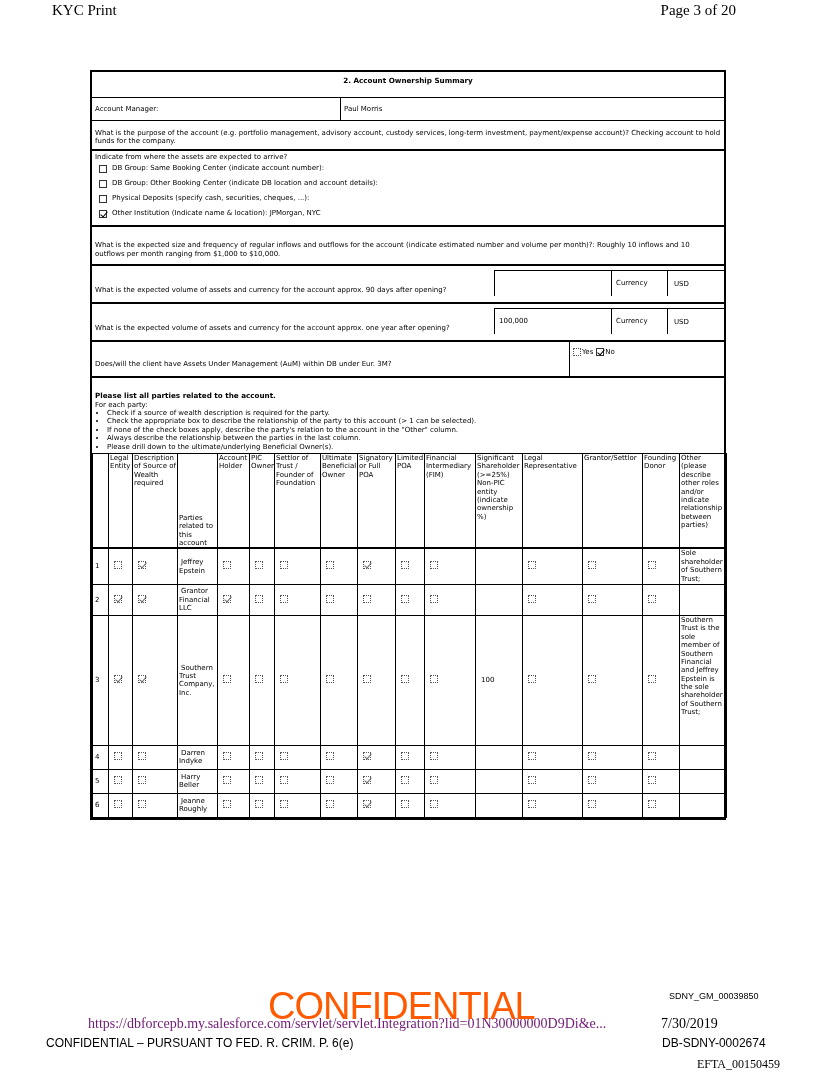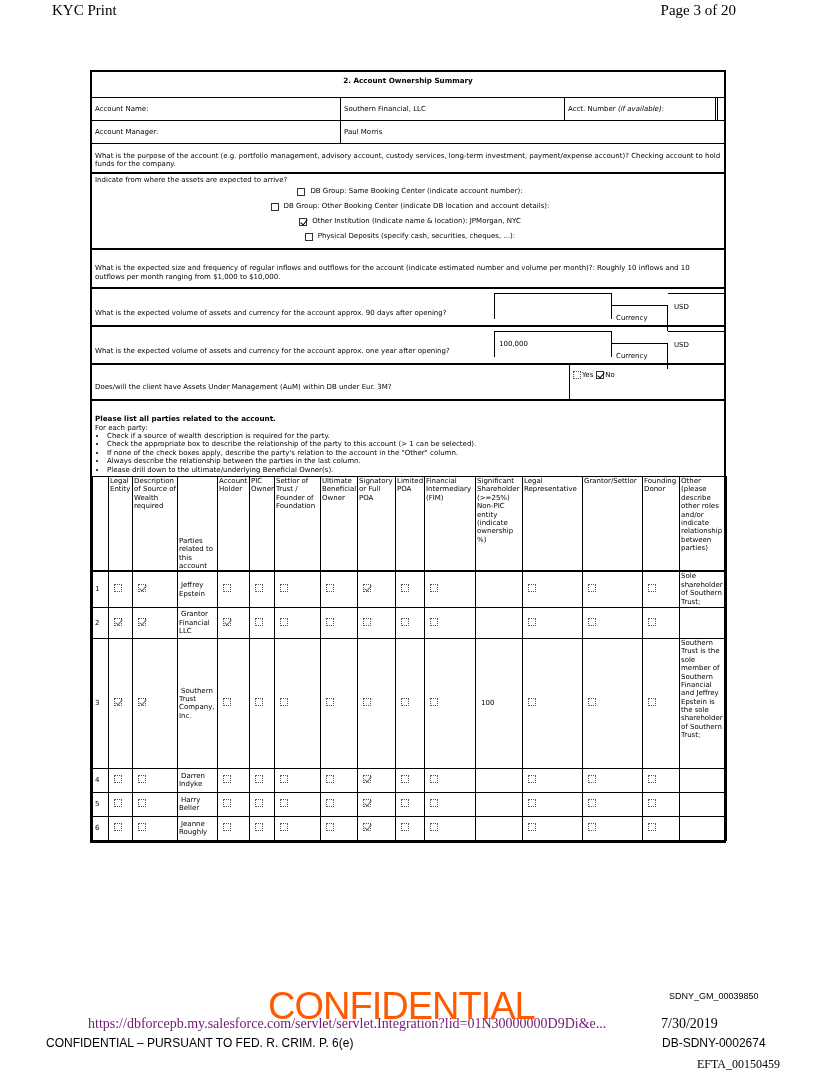--- a/index.html
+++ b/index.html
@@ -13,30 +13,30 @@
   .row:last-child { border-bottom:none; }
   .title-row { height:26px; text-align:center; font-weight:bold; padding-top:5px; font-size:7.2px; }
   .kv { display:flex; height:23px; }
   .kv > div { display:flex; align-items:center; padding-left:3px; box-sizing:border-box; }
   .kv .c1 { width:249px; border-right:1px solid #000; }
   .kv .c2 { width:224px; border-right:1px solid #000; }
   .kv .c3 { flex:1; border-right:3px double #000; }
   .kv .c2b { flex:1; }
   .purpose { padding:8px 3px 3px 3px; border-bottom-width:2px; }
   .assets { padding:2px 3px 4px 3px; border-bottom:2px solid #000; }
-  .chkline { display:flex; align-items:center; height:15px; padding-left:4px;justify-content:center; }
+  .chkline { display:flex; align-items:center; height:15px; padding-left:4px; }
   .cb { display:inline-block; width:8px; height:8px; border:1px solid #333; margin-right:5px; position:relative; box-sizing:border-box; background:#fff; }
   .cb.checked::after { content:""; position:absolute; left:2px; top:-1px; width:3px; height:6px; border:solid #000; border-width:0 1.5px 1.5px 0; transform:rotate(40deg); }
   .cb.light { border:1px dotted #555; }
   .cb.light.checked::after { border-color:#666; border-width:0 1px 1px 0; }
   .flows { padding:14px 3px 6px 3px; border-bottom:2px solid #000000; }
   .vol { display:flex; height:38px; border-bottom:2px solid #000; }
   .vol .q { width:402px; display:flex; align-items:flex-end; padding:0 0 8px 3px; box-sizing:border-box; }
   .vol .amt { width:118px; border-left:1px solid #000; border-right:1px solid #000; display:flex; align-items:center; padding-left:4px; box-sizing:border-box; margin-top:4px; height:26px; border-top:1px solid #000; }
-  .vol .cur { width:56px; border-right:1px solid #000; display:flex; align-items:center; padding-left:4px; box-sizing:border-box; margin-top:16px; height:26px; border-top:1px solid #000; }
+  .vol .cur { width:56px; border-right:1px solid #000; display:flex; align-items:center; padding-left:4px; box-sizing:border-box; margin-top:4px; height:26px; border-top:1px solid #000; }
   .vol .usd { flex:1; display:flex; align-items:center; padding-left:6px; margin-top:4px; height:26px; border-top:1px solid #000; }
   .aum { display:flex; height:36px; border-bottom:2px solid #000; }
   .aum .q { width:478px; border-right:1px solid #000; display:flex; align-items:flex-end; padding:0 0 8px 3px; box-sizing:border-box; }
   .aum .a { flex:1; display:flex; align-items:flex-start; padding:6px 0 0 3px; }
   .aum .a .cb { margin-right:1px; }
   .aum .a span.lbl { margin-right:3px; }
   .parties-intro { padding:14px 3px 2px 3px; border-bottom:none; }
   .parties-intro b { font-size:7.2px; }
   .parties-intro ul { margin:0; padding-left:12px; }
   .parties-intro li { list-style:disc; }
@@ -59,53 +59,45 @@
 </style>
 </head>
 <body>
 
 <div class="hdr hdr-left">KYC Print</div>
 <div class="hdr hdr-right">Page 3 of 20</div>
 
 <div class="form">
   <div class="row title-row">2. Account Ownership Summary</div>
 
-  <div class="row kv">
-    <div class="c1">Account Name:</div>
-    <div class="c2">Southern Financial, LLC</div>
-    <div class="c3">
-      <span>Acct. Number </span>&nbsp;<i>(if available)</i><span>:</span>
-    </div>
-    <div style="width:6px;"></div>
-  </div>
 
   <div class="row kv">
     <div class="c1">Account Manager:</div>
     <div class="c2b">Paul Morris</div>
   </div>
 
   <div class="row purpose">What is the purpose of the account (e.g. portfolio management, advisory account, custody services, long-term investment, payment/expense account)?  Checking account to hold funds for the company.</div>
 
   <div class="row assets">
     <div>Indicate from where the assets are expected to arrive?</div>
     <div class="chkline">
       <span class="cb" id="as0"></span>
       <span>DB Group: Same Booking Center (indicate account number):</span>
     </div>
     <div class="chkline">
       <span class="cb" id="as1"></span>
       <span>DB Group: Other Booking Center (indicate DB location and account details):</span>
     </div>
     <div class="chkline">
+      <span class="cb" id="as3"></span>
+      <span>Physical Deposits (specify cash, securities, cheques, ...):</span>
+    </div>
+    <div class="chkline">
       <span class="cb checked" id="as2"></span>
       <span>Other Institution (Indicate name &amp; location):  JPMorgan, NYC</span>
-    </div>
-    <div class="chkline">
-      <span class="cb" id="as3"></span>
-      <span>Physical Deposits (specify cash, securities, cheques, ...):</span>
     </div>
   </div>
 
   <div class="row flows">What is the expected size and frequency of regular inflows and outflows for the account (indicate estimated number and volume per month)?:  Roughly 10 inflows and 10 outflows per month ranging from $1,000 to $10,000.</div>
 
   <div class="row vol">
     <div class="q">What is the expected volume of assets and currency for the account approx. 90 days after opening?</div>
     <div class="amt"></div>
     <div class="cur">Currency</div>
     <div class="usd">USD</div>

